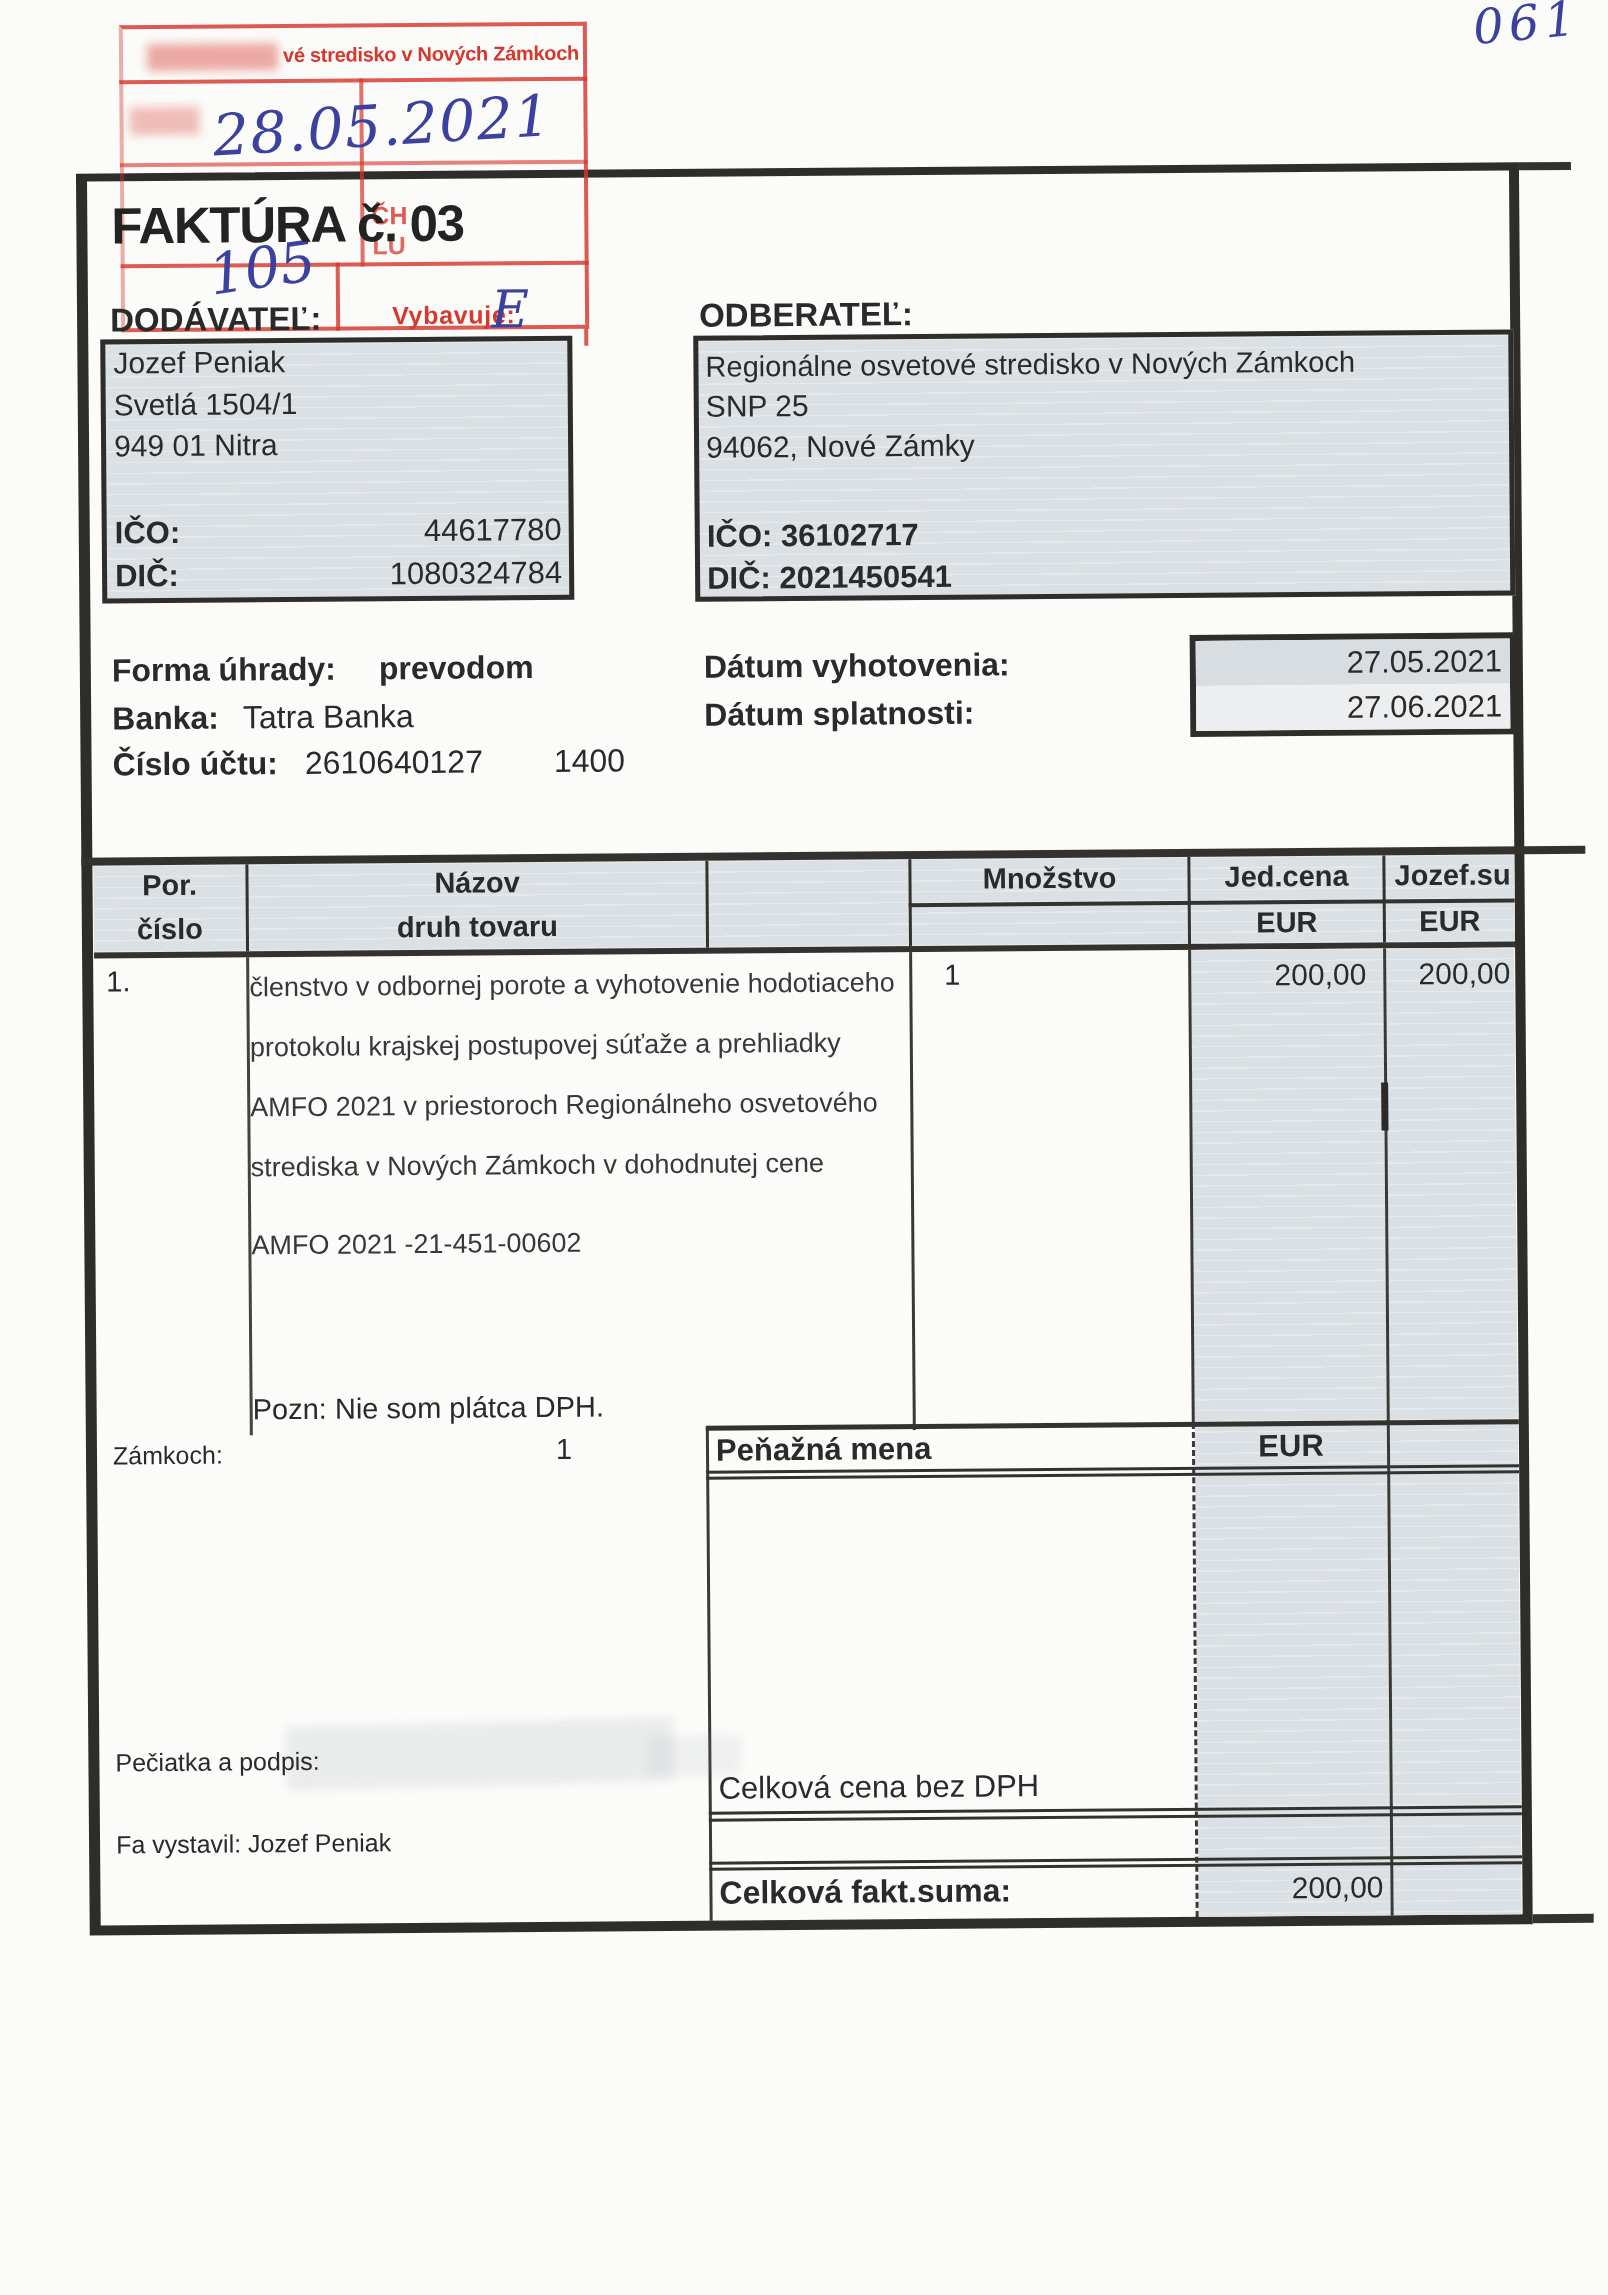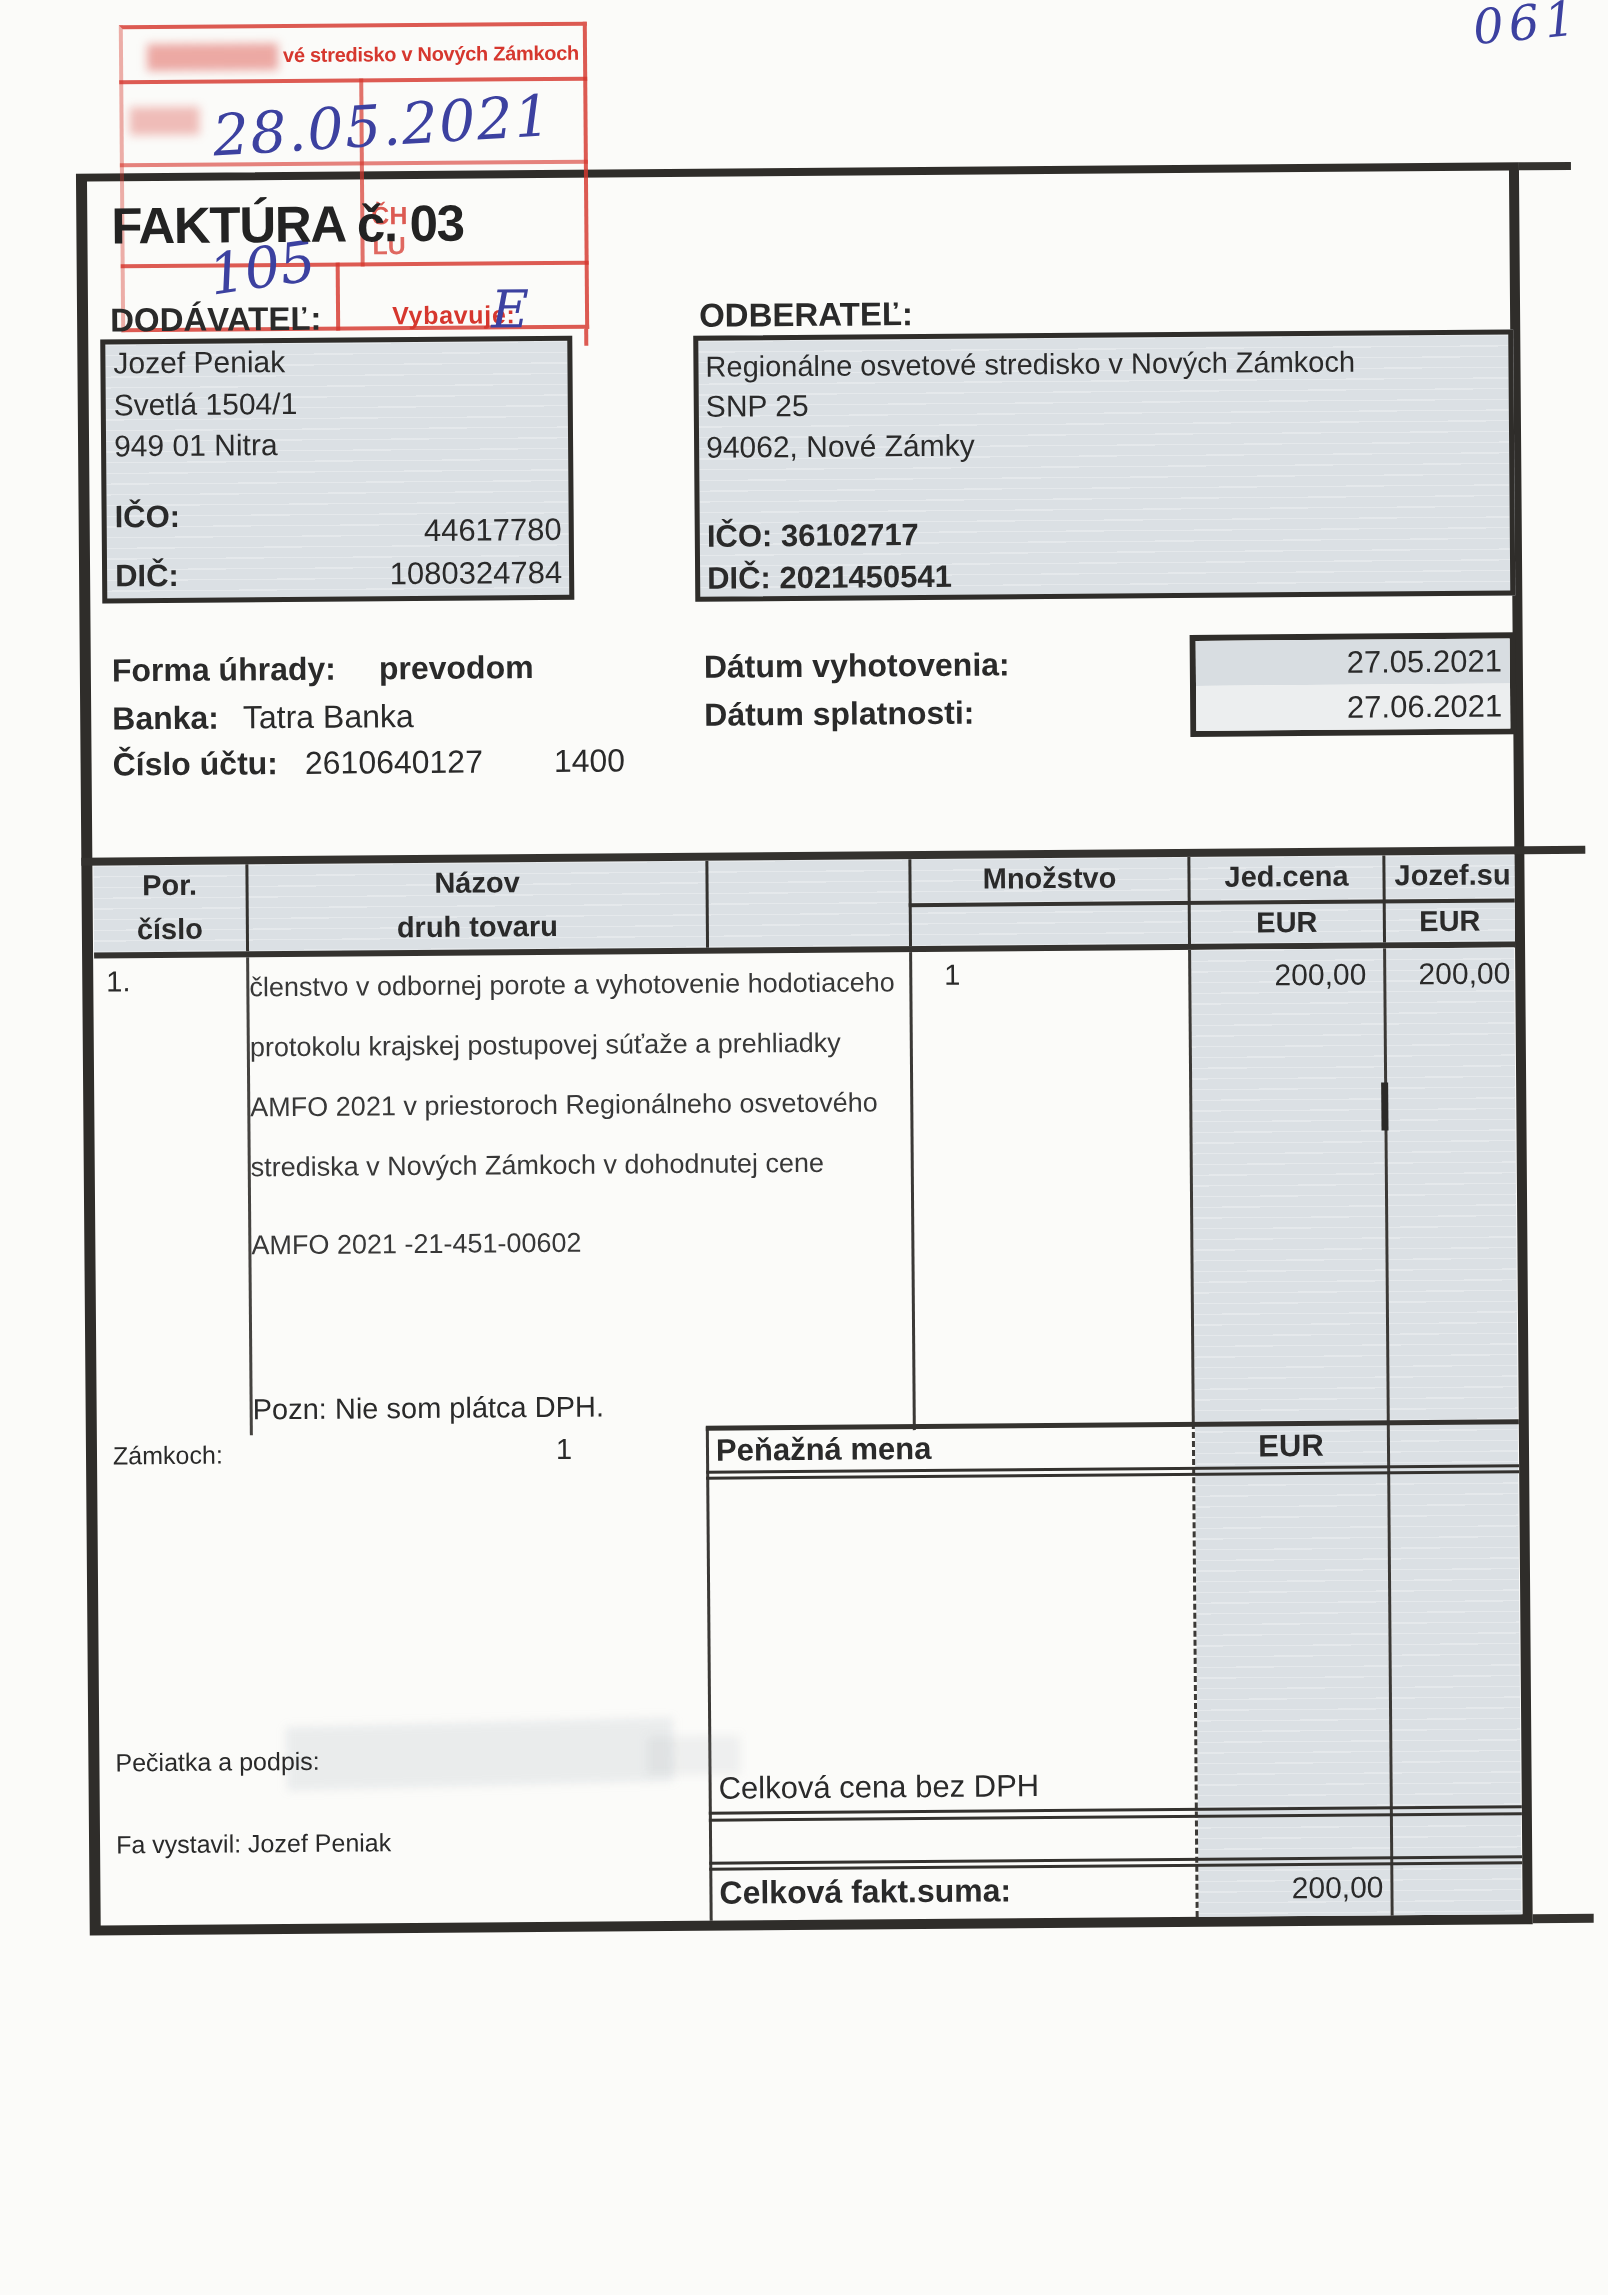--- a/index.html
+++ b/index.html
@@ -51,21 +51,21 @@
   <div class="abs hand" style="left:497px;top:277px;font-size:52px;">E</div>
   <div class="abs hand" style="left:215px;top:231px;font-size:56px;transform:rotate(-8deg);">105</div>
 
   <div class="abs b nw" style="left:118px;top:191px;font-size:51px;letter-spacing:-1.3px;color:#232323;">FAKTÚRA č. 03</div>
 
   <div class="abs b" style="left:116px;top:296px;font-size:33px;">DODÁVATEĽ:</div>
   <div class="abs gray frame" style="left:106px;top:334px;width:472px;height:264px;border-width:5.3px;box-sizing:border-box;"></div>
   <div class="abs" style="left:119px;top:341px;font-size:30px;">Jozef Peniak</div>
   <div class="abs" style="left:119px;top:383px;font-size:30px;">Svetlá 1504/1</div>
   <div class="abs" style="left:119px;top:424px;font-size:30px;">949 01 Nitra</div>
-  <div class="abs b" style="left:119px;top:494px;font-size:31px;">IČO:</div>
+  <div class="abs b" style="left:119px;top:510px;font-size:31px;">IČO:</div>
   <div class="abs rgt" style="left:334px;top:510px;width:232px;font-size:31px;">44617780</div>
   <div class="abs b" style="left:119px;top:553px;font-size:31px;">DIČ:</div>
   <div class="abs rgt" style="left:334px;top:553px;width:232px;font-size:31px;">1080324784</div>
 
   <div class="abs b" style="left:705px;top:296px;font-size:33px;">ODBERATEĽ:</div>
   <div class="abs gray frame" style="left:699px;top:335px;width:820px;height:266px;border-width:5.3px;box-sizing:border-box;"></div>
   <div class="abs nw" style="left:711px;top:350px;font-size:29px;">Regionálne osvetové stredisko v Nových Zámkoch</div>
   <div class="abs" style="left:711px;top:389px;font-size:30px;">SNP 25</div>
   <div class="abs" style="left:711px;top:430px;font-size:30px;">94062, Nové Zámky</div>
   <div class="abs b" style="left:711px;top:518px;font-size:31px;">IČO: 36102717</div>

